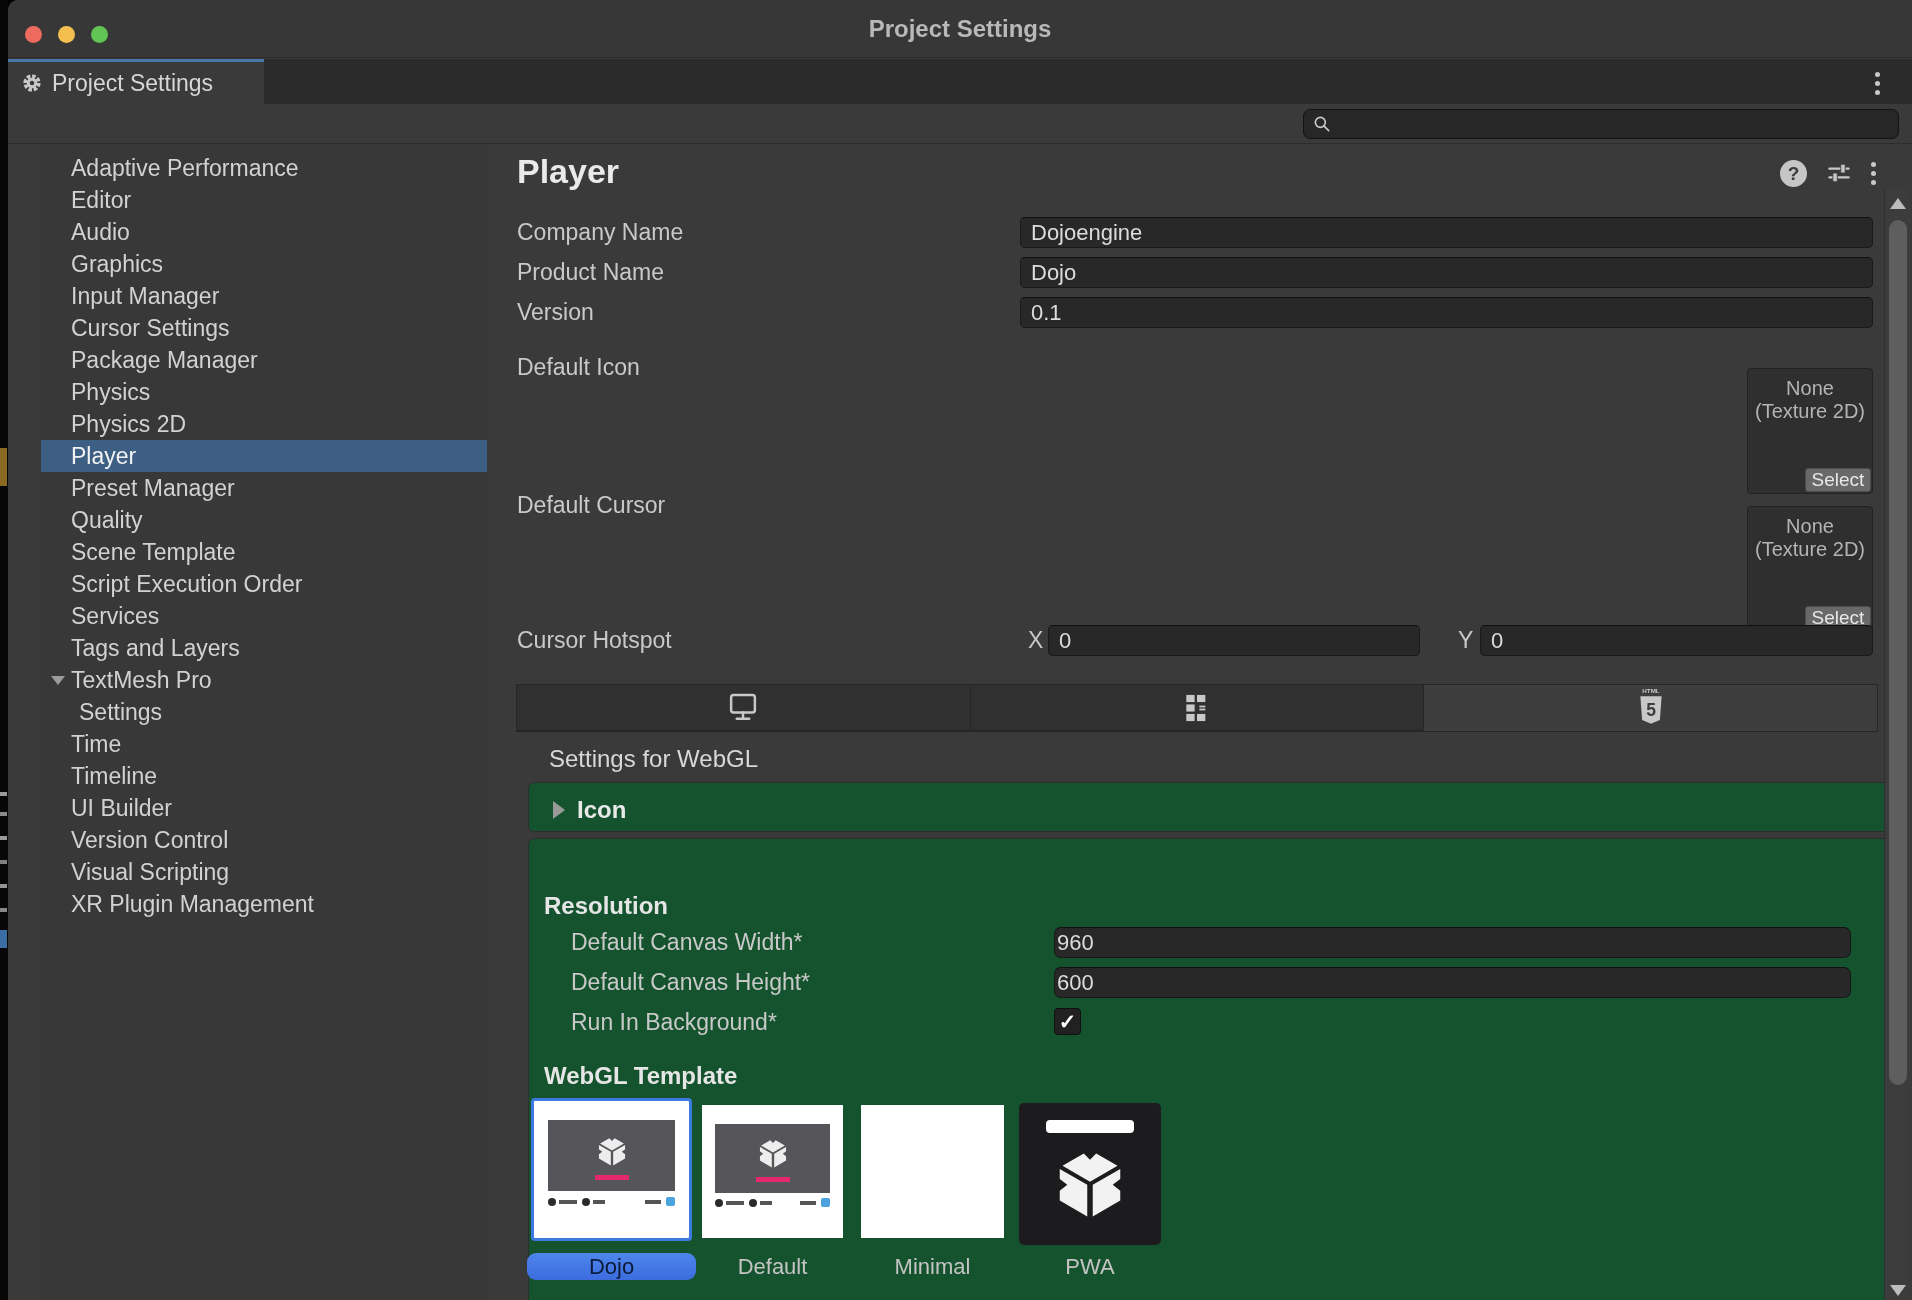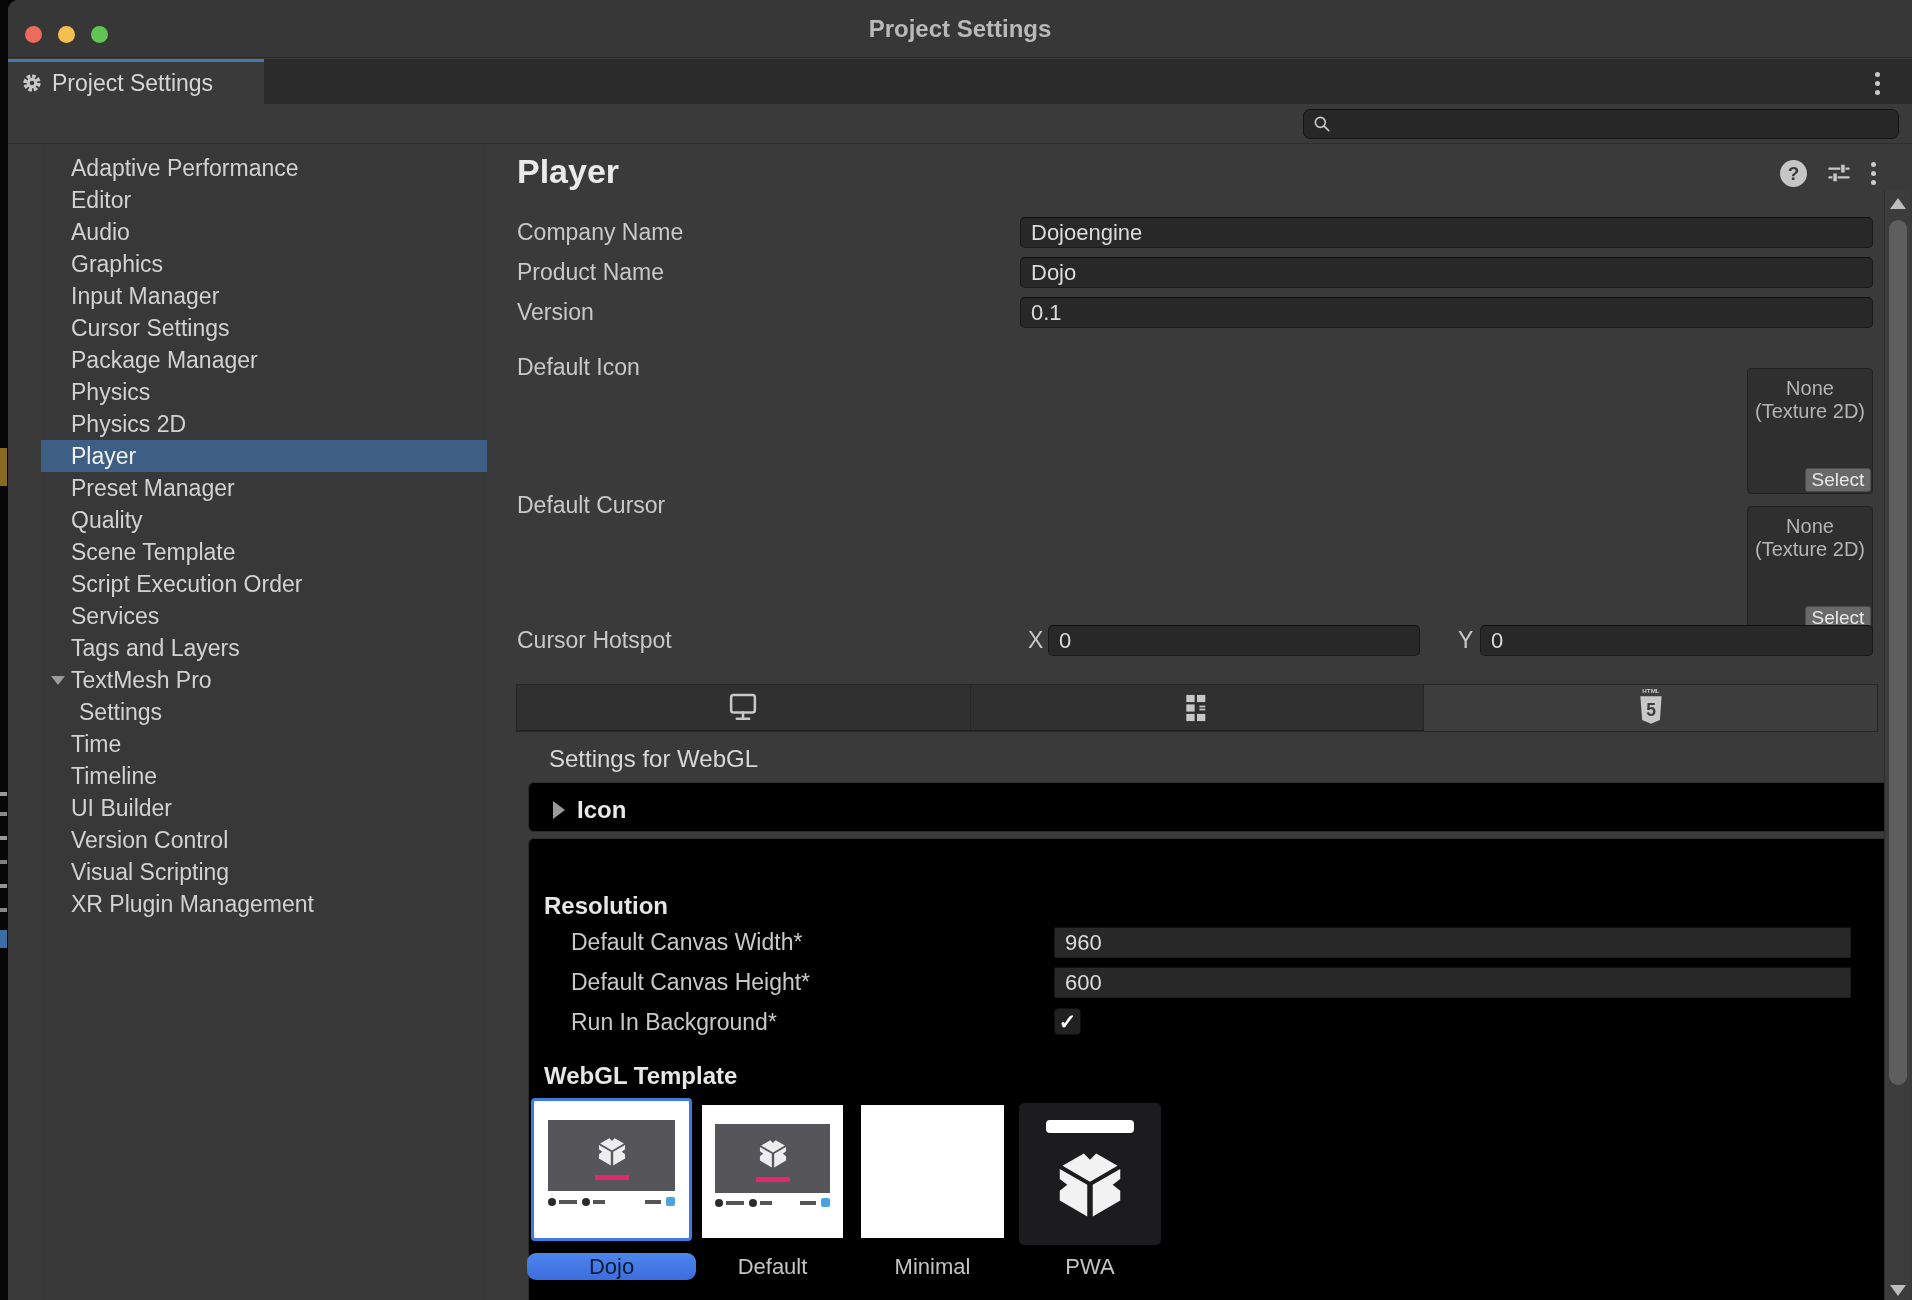--- a/index.html
+++ b/index.html
@@ -82,35 +82,35 @@
     border:1px solid #272727; }
   .plat-tab { flex:1 1 0; background:#303030; border-right:1px solid #262626; border-bottom:1px solid #232323;
     display:flex; align-items:center; justify-content:center; }
   .plat-tab:last-child { border-right:none; }
   .plat-tab.active { background:#3D3D3D; border-bottom:none; }
 
   #settings-for { position:absolute; left:62px; top:600px; height:30px; line-height:30px;
     color:#D8D8D8; font-size:24px; }
 
   
-  .group-box { position:absolute; left:41px; width:1362px; background:#000000;
+  .group-box { position:absolute; left:41px; width:1362px; background:#14532d;
     border:1px solid #2D2D2D; border-radius:6px; }
   #icon-box { top:638px; height:50px; }
   #respres-box { top:694px; bottom:-6px; }
   .fold-hdr { position:absolute; display:flex; align-items:center; gap:12px; color:#E9E9E9;
     font-size:24px; font-weight:700; }
   .tri-right { width:0; height:0; border-top:9px solid transparent; border-bottom:9px solid transparent;
     border-left:12px solid #999; }
   .tri-down { width:0; height:0; border-left:9px solid transparent; border-right:9px solid transparent;
     border-top:12px solid #999; }
   .sub-hdr { position:absolute; color:#E6E6E6; font-size:24px; font-weight:700; height:30px; line-height:30px; }
   .g-label { position:absolute; left:42px; height:31px; line-height:31px; color:#C9C9C9; font-size:23px; }
   .g-input { position:absolute; left:525px; width:797px; height:31px; line-height:29px; background:#282828;
-    border:1px solid #191919; border-top-color:#101010; border-radius:2px; color:#DCDCDC; font-size:22px;
-    padding-left:10px; }
+    border:1px solid #191919; border-top-color:#101010; border-radius:7px; color:#DCDCDC; font-size:22px;
+    padding-left:2px; }
   #rib-checkbox { position:absolute; left:525px; top:169px; width:27px; height:27px; background:#212121;
     border:1px solid #0f0f0f; border-radius:4px; color:#FFF; font-size:21px; font-weight:700;
     text-align:center; line-height:25px; }
 
   
   .tpl-card { position:absolute; background:#FFF; }
   .tpl-card.sel { border:3px solid #3D7BE0; border-radius:4px; }
   .tpl-card.pwa { background:#1C1C1E; border-radius:5px; }
   .splash-canvas { position:absolute; left:9%; right:9%; top:14%; height:52%; background:#55555A;
     display:flex; flex-direction:column; align-items:center; justify-content:center; gap:5px; }

